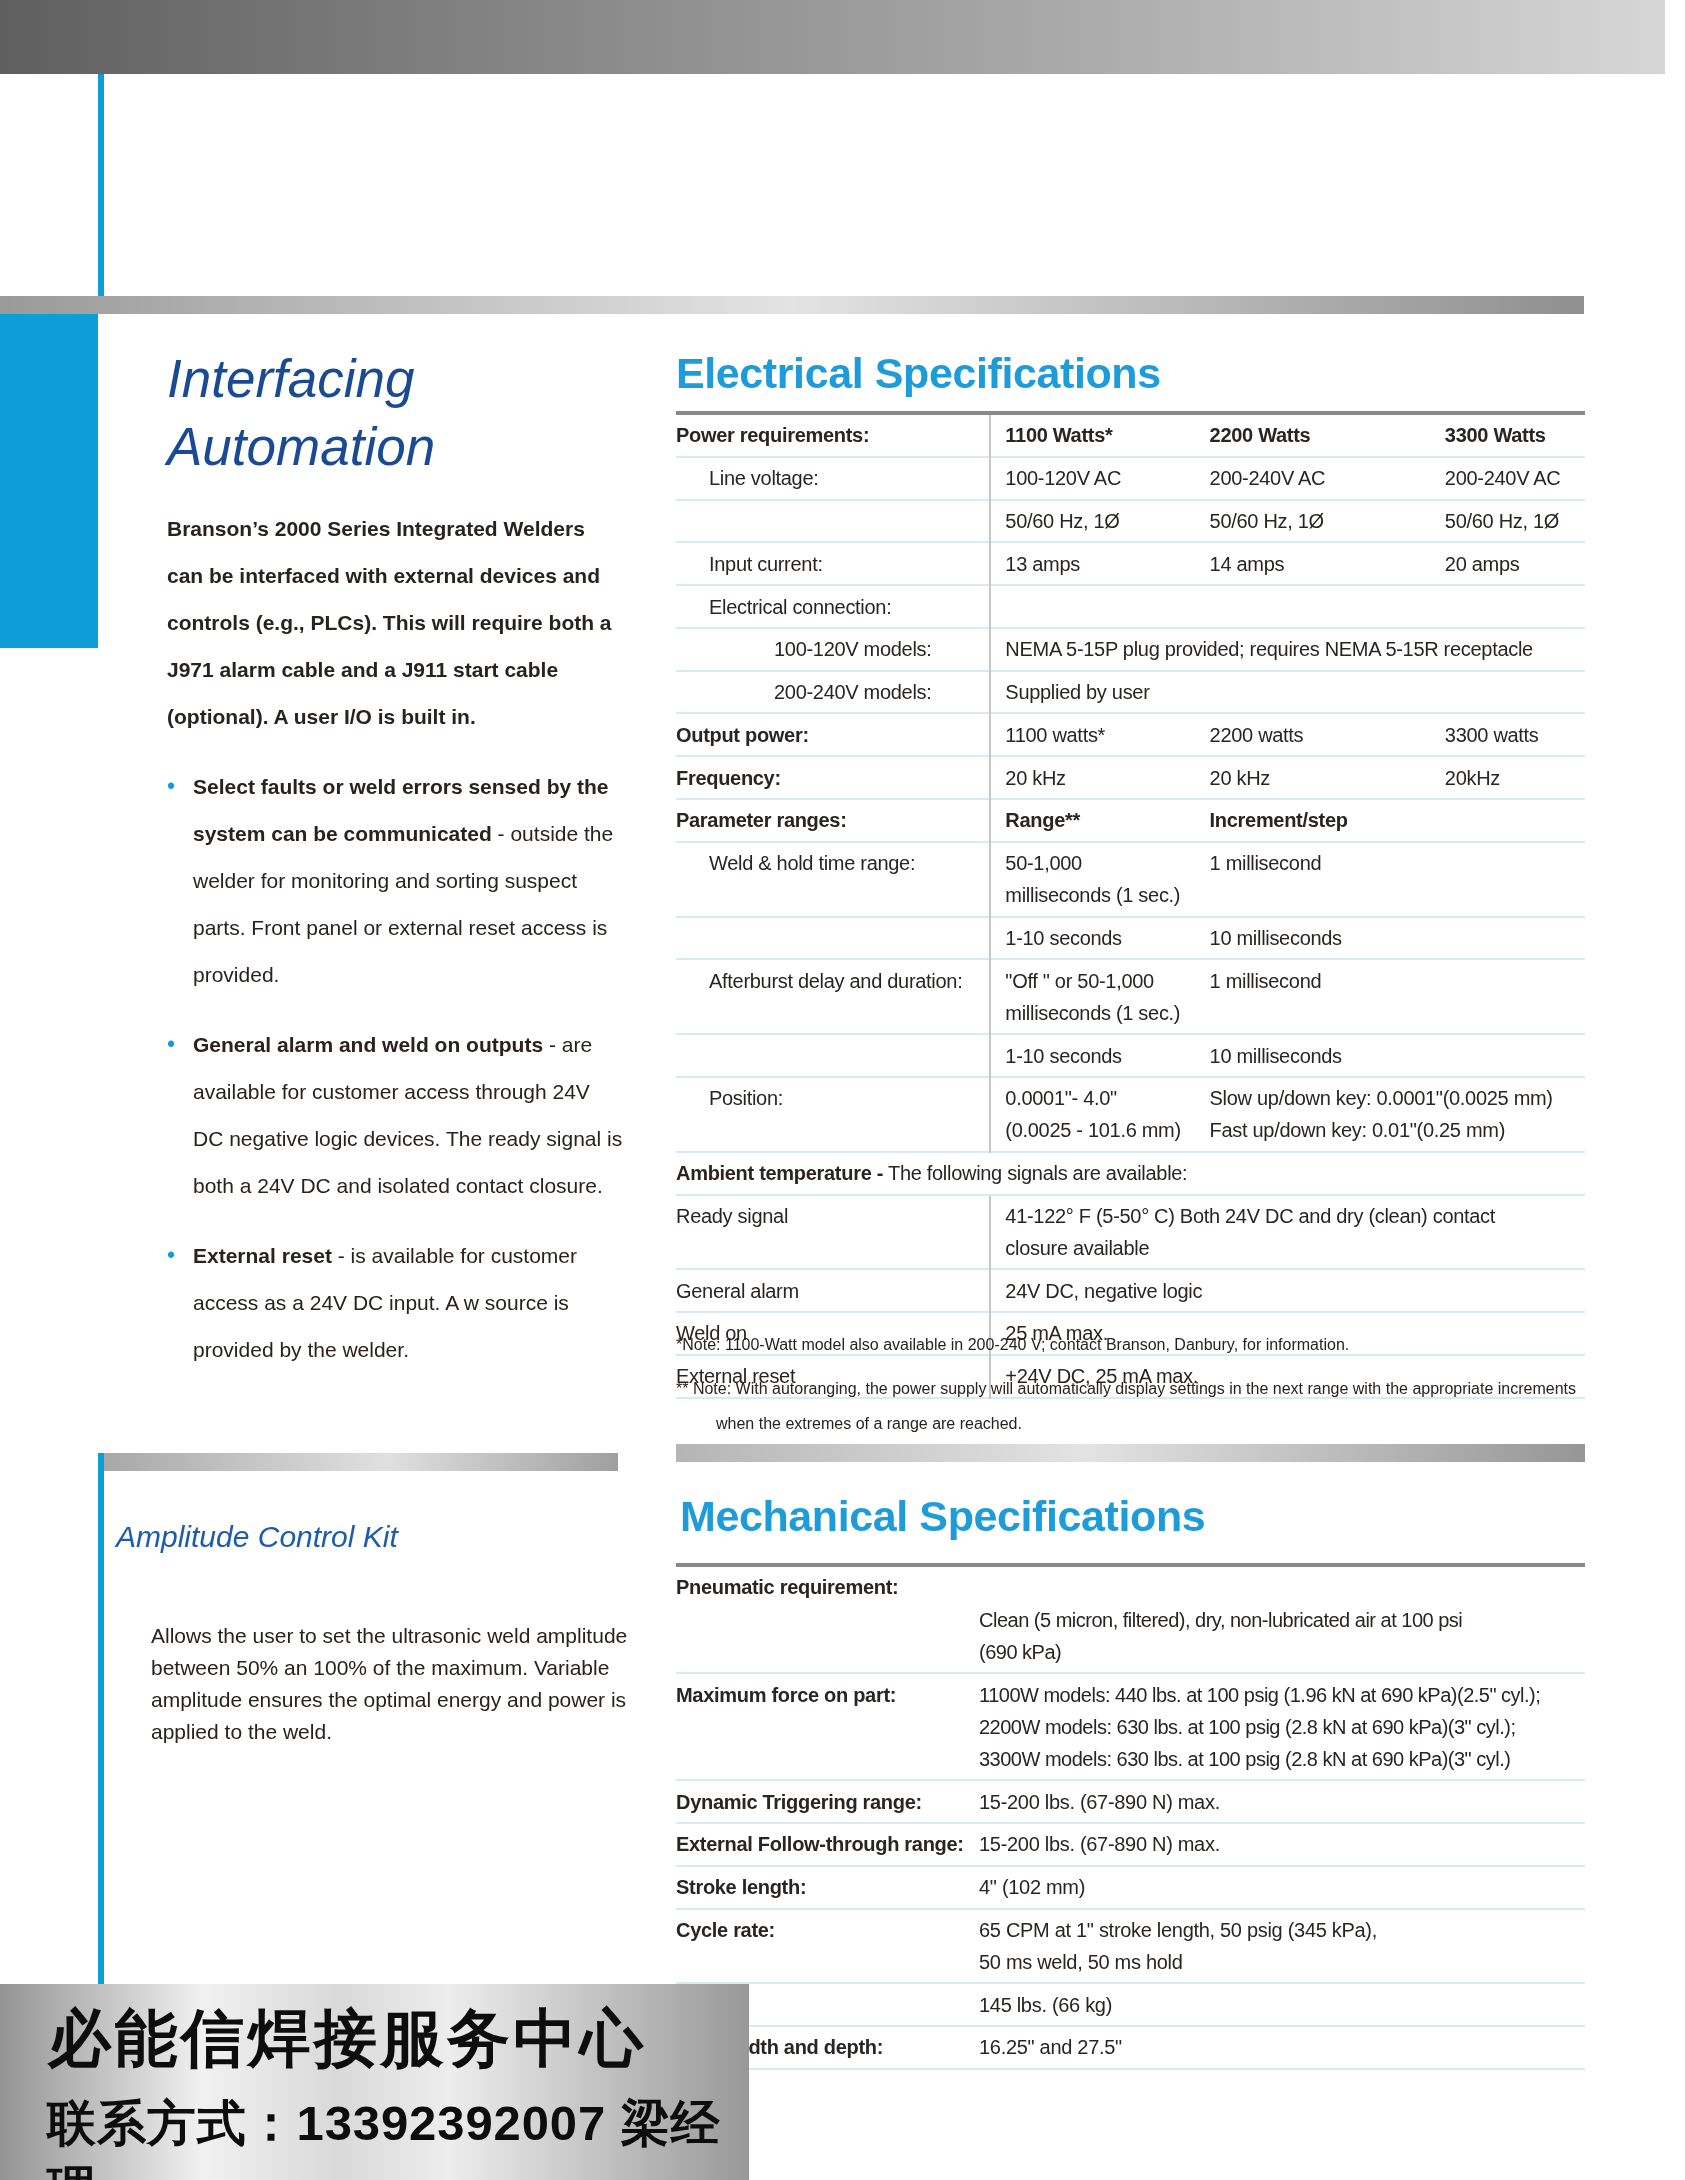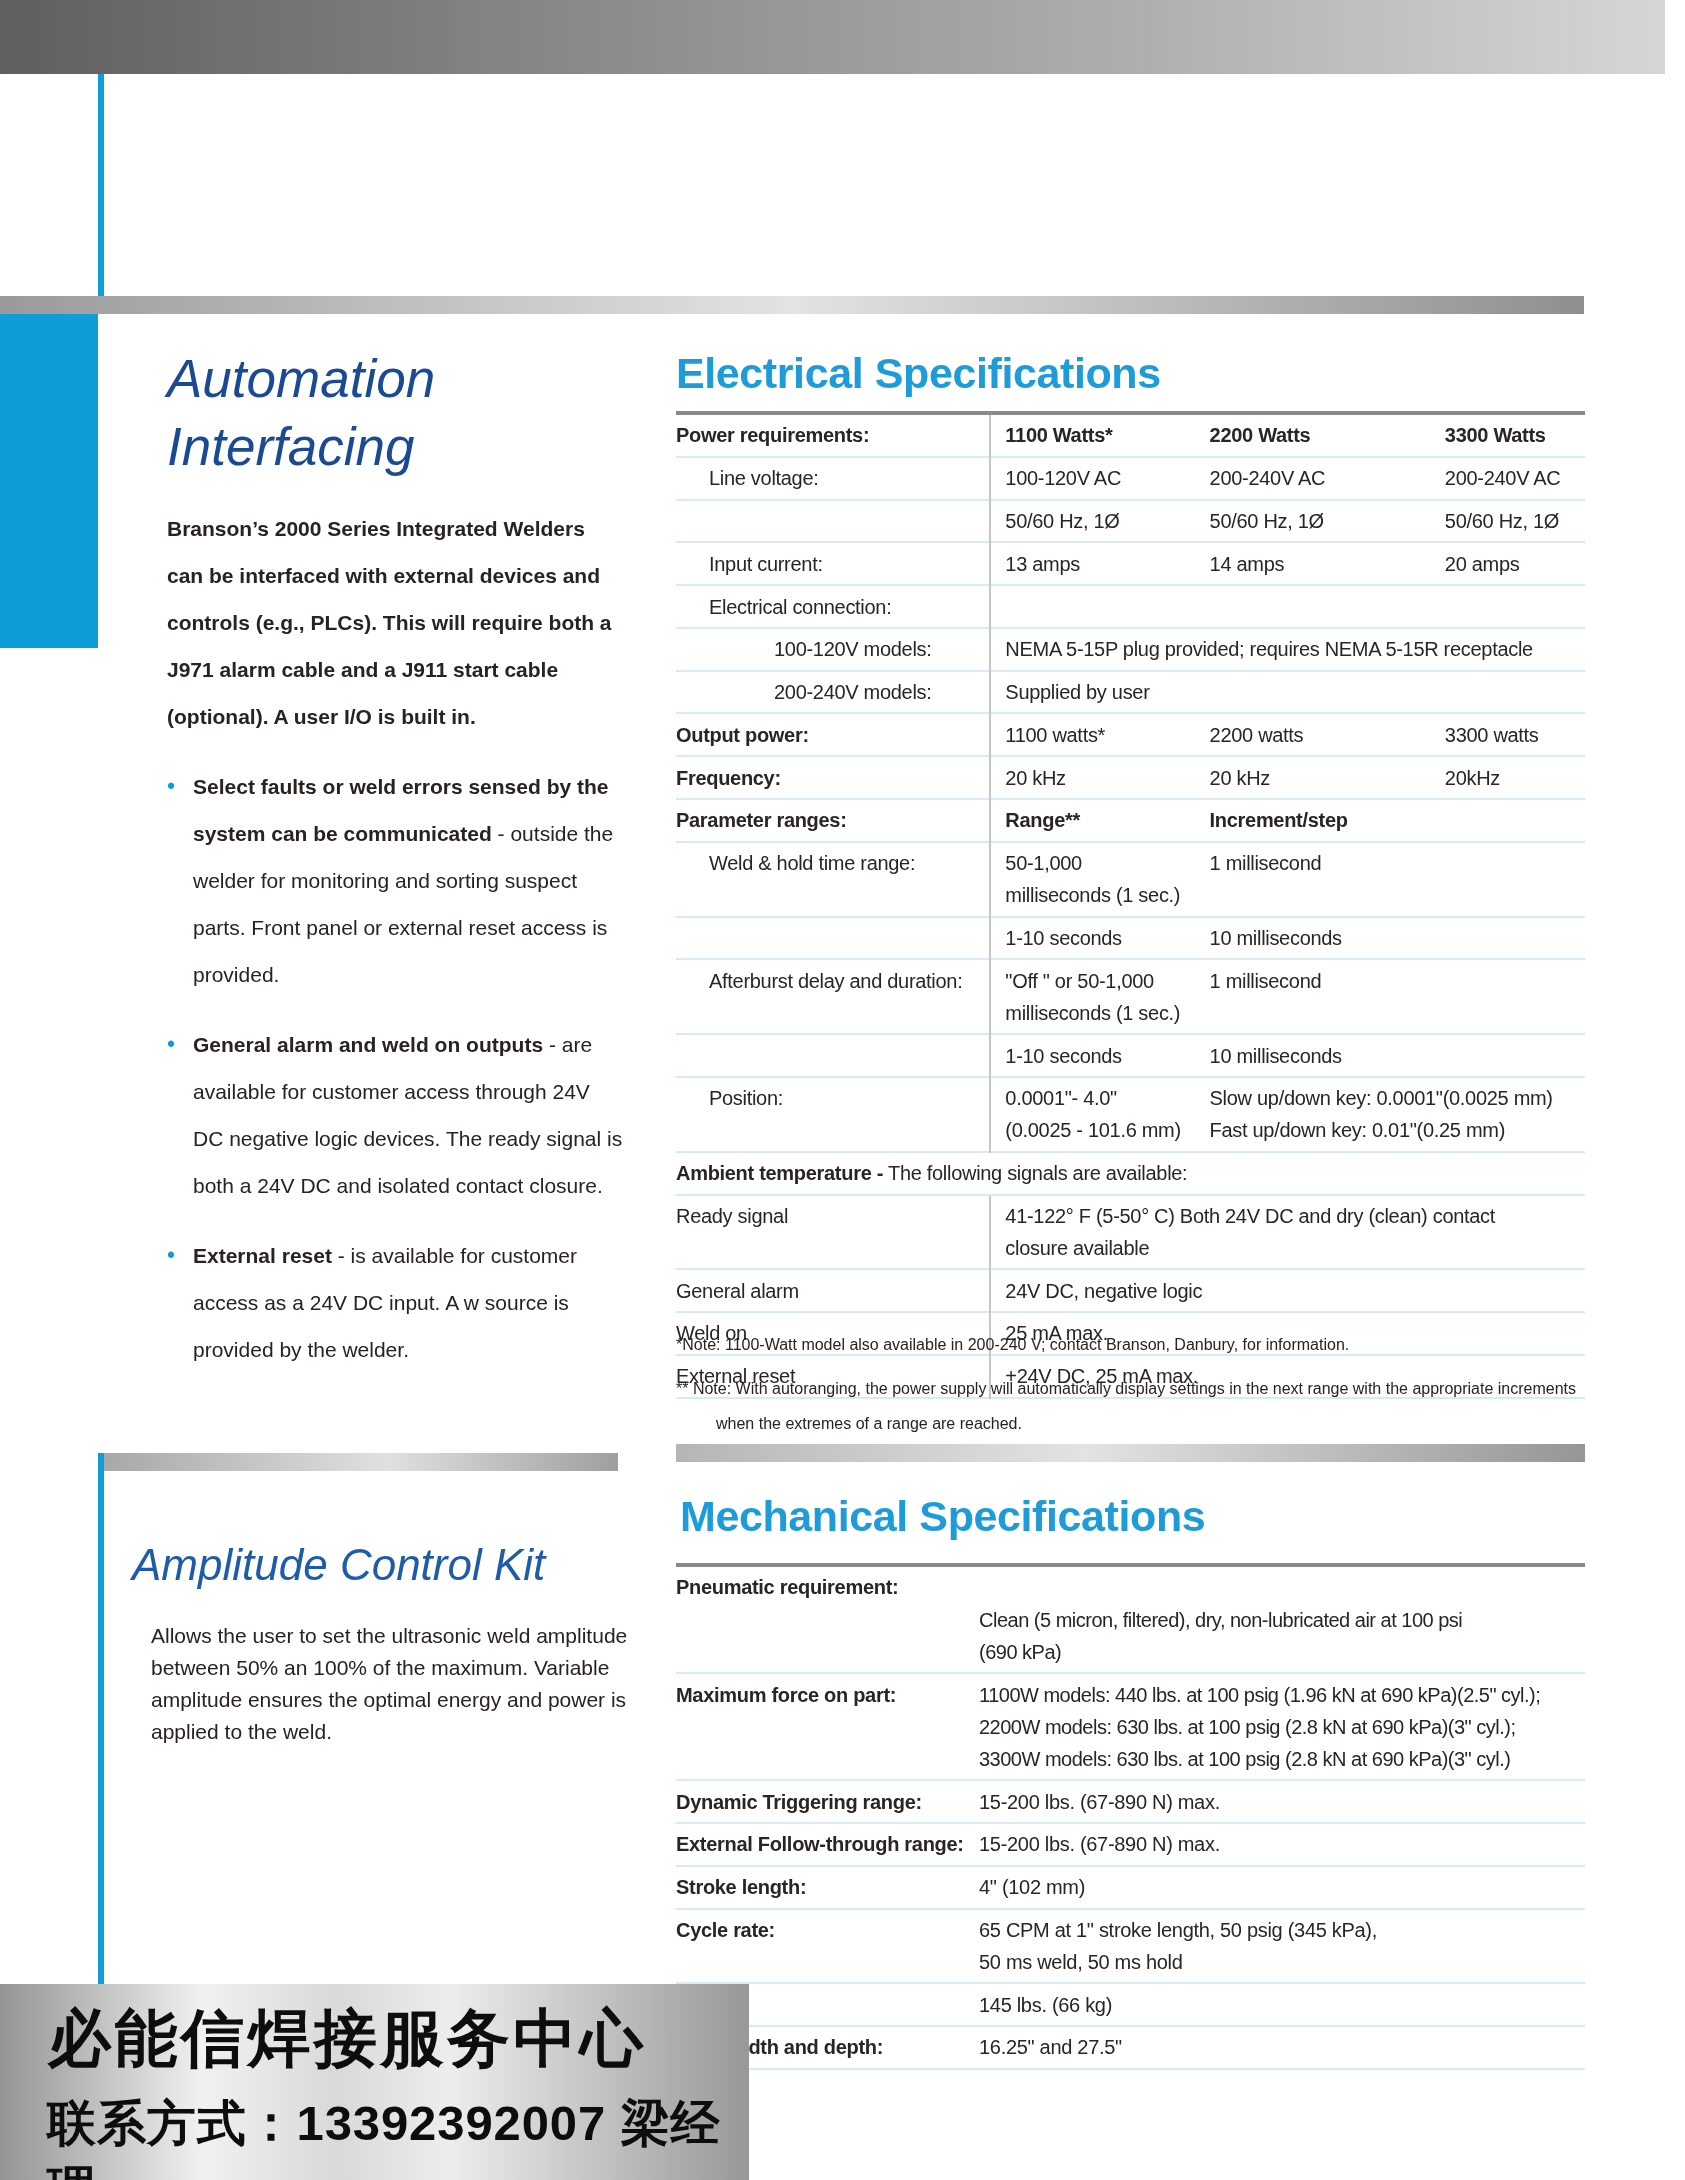--- a/index.html
+++ b/index.html
@@ -15,21 +15,21 @@
   .blue-block{position:absolute;left:0;top:314px;width:98px;height:334px;background:#0e9dd9;}
   .vline-b{position:absolute;left:98px;top:1453px;width:6.1px;height:531px;background:#0e9dd9;}
   .hbar-2l{position:absolute;left:104px;top:1453px;width:514px;height:17.6px;
       background:linear-gradient(90deg,#a8a8a8 0%,#e0e0e0 55%,#9f9f9f 100%);}
   .hbar-2r{position:absolute;left:676px;top:1444px;width:909px;height:17.6px;
       background:linear-gradient(90deg,#b5b5b5 0%,#e3e3e3 45%,#969696 100%);}
 
   
   .title-italic{position:absolute;font-style:italic;font-weight:500;color:#1a4a94;}
   #auto-title{left:167px;top:345px;font-size:53px;line-height:68px;}
-  #amp-title{left:132px;top:1510px;font-size:44px;line-height:54px;color:#1d5cab;margin-top:28px;}
+  #amp-title{left:116px;top:1510px;font-size:30px;line-height:54px;color:#1d5cab;}
   .left-body{position:absolute;left:167px;top:505px;width:456px;
       font-size:21px;line-height:47px;color:#29221f;}
   .left-body .intro{font-weight:700;margin:0 0 0 0;}
   .bullets{margin:23px 0 0 0;padding:0;list-style:none;}
   .bullets li{display:flex;margin:0 0 23px 0;}
   .bullets .dot{color:#0e9dd9;flex:0 0 26px;font-size:23px;}
   .amp-body{position:absolute;left:140px;top:1620px;width:490px;
       font-size:21px;line-height:32px;margin-left:11px;}
 
   
@@ -69,22 +69,22 @@
 
   <div class="banner-top"></div>
   <div class="vline-a"></div>
   <div class="hbar-1"></div>
   <div class="blue-block"></div>
   <div class="vline-b"></div>
   <div class="hbar-2l"></div>
   <div class="hbar-2r"></div>
 
   <div class="title-italic" id="auto-title">
+    <div>Interfacing</div>
     <div>Automation</div>
-    <div>Interfacing</div>
   </div>
 
   <div class="left-body">
     <p class="intro">Branson’s 2000 Series Integrated Welders can be interfaced with external devices and controls (e.g., PLCs). This will require both a J971 alarm cable and a J911 start cable (optional). A user I/O is built in.</p>
     <ul class="bullets">
       <li>
         <span class="dot">•</span>
         <span><b>Select faults or weld errors sensed by the system can be communicated</b><span> - outside the welder for monitoring and sorting suspect parts. Front panel or external reset access is provided.</span></span>
       </li>
       <li>

